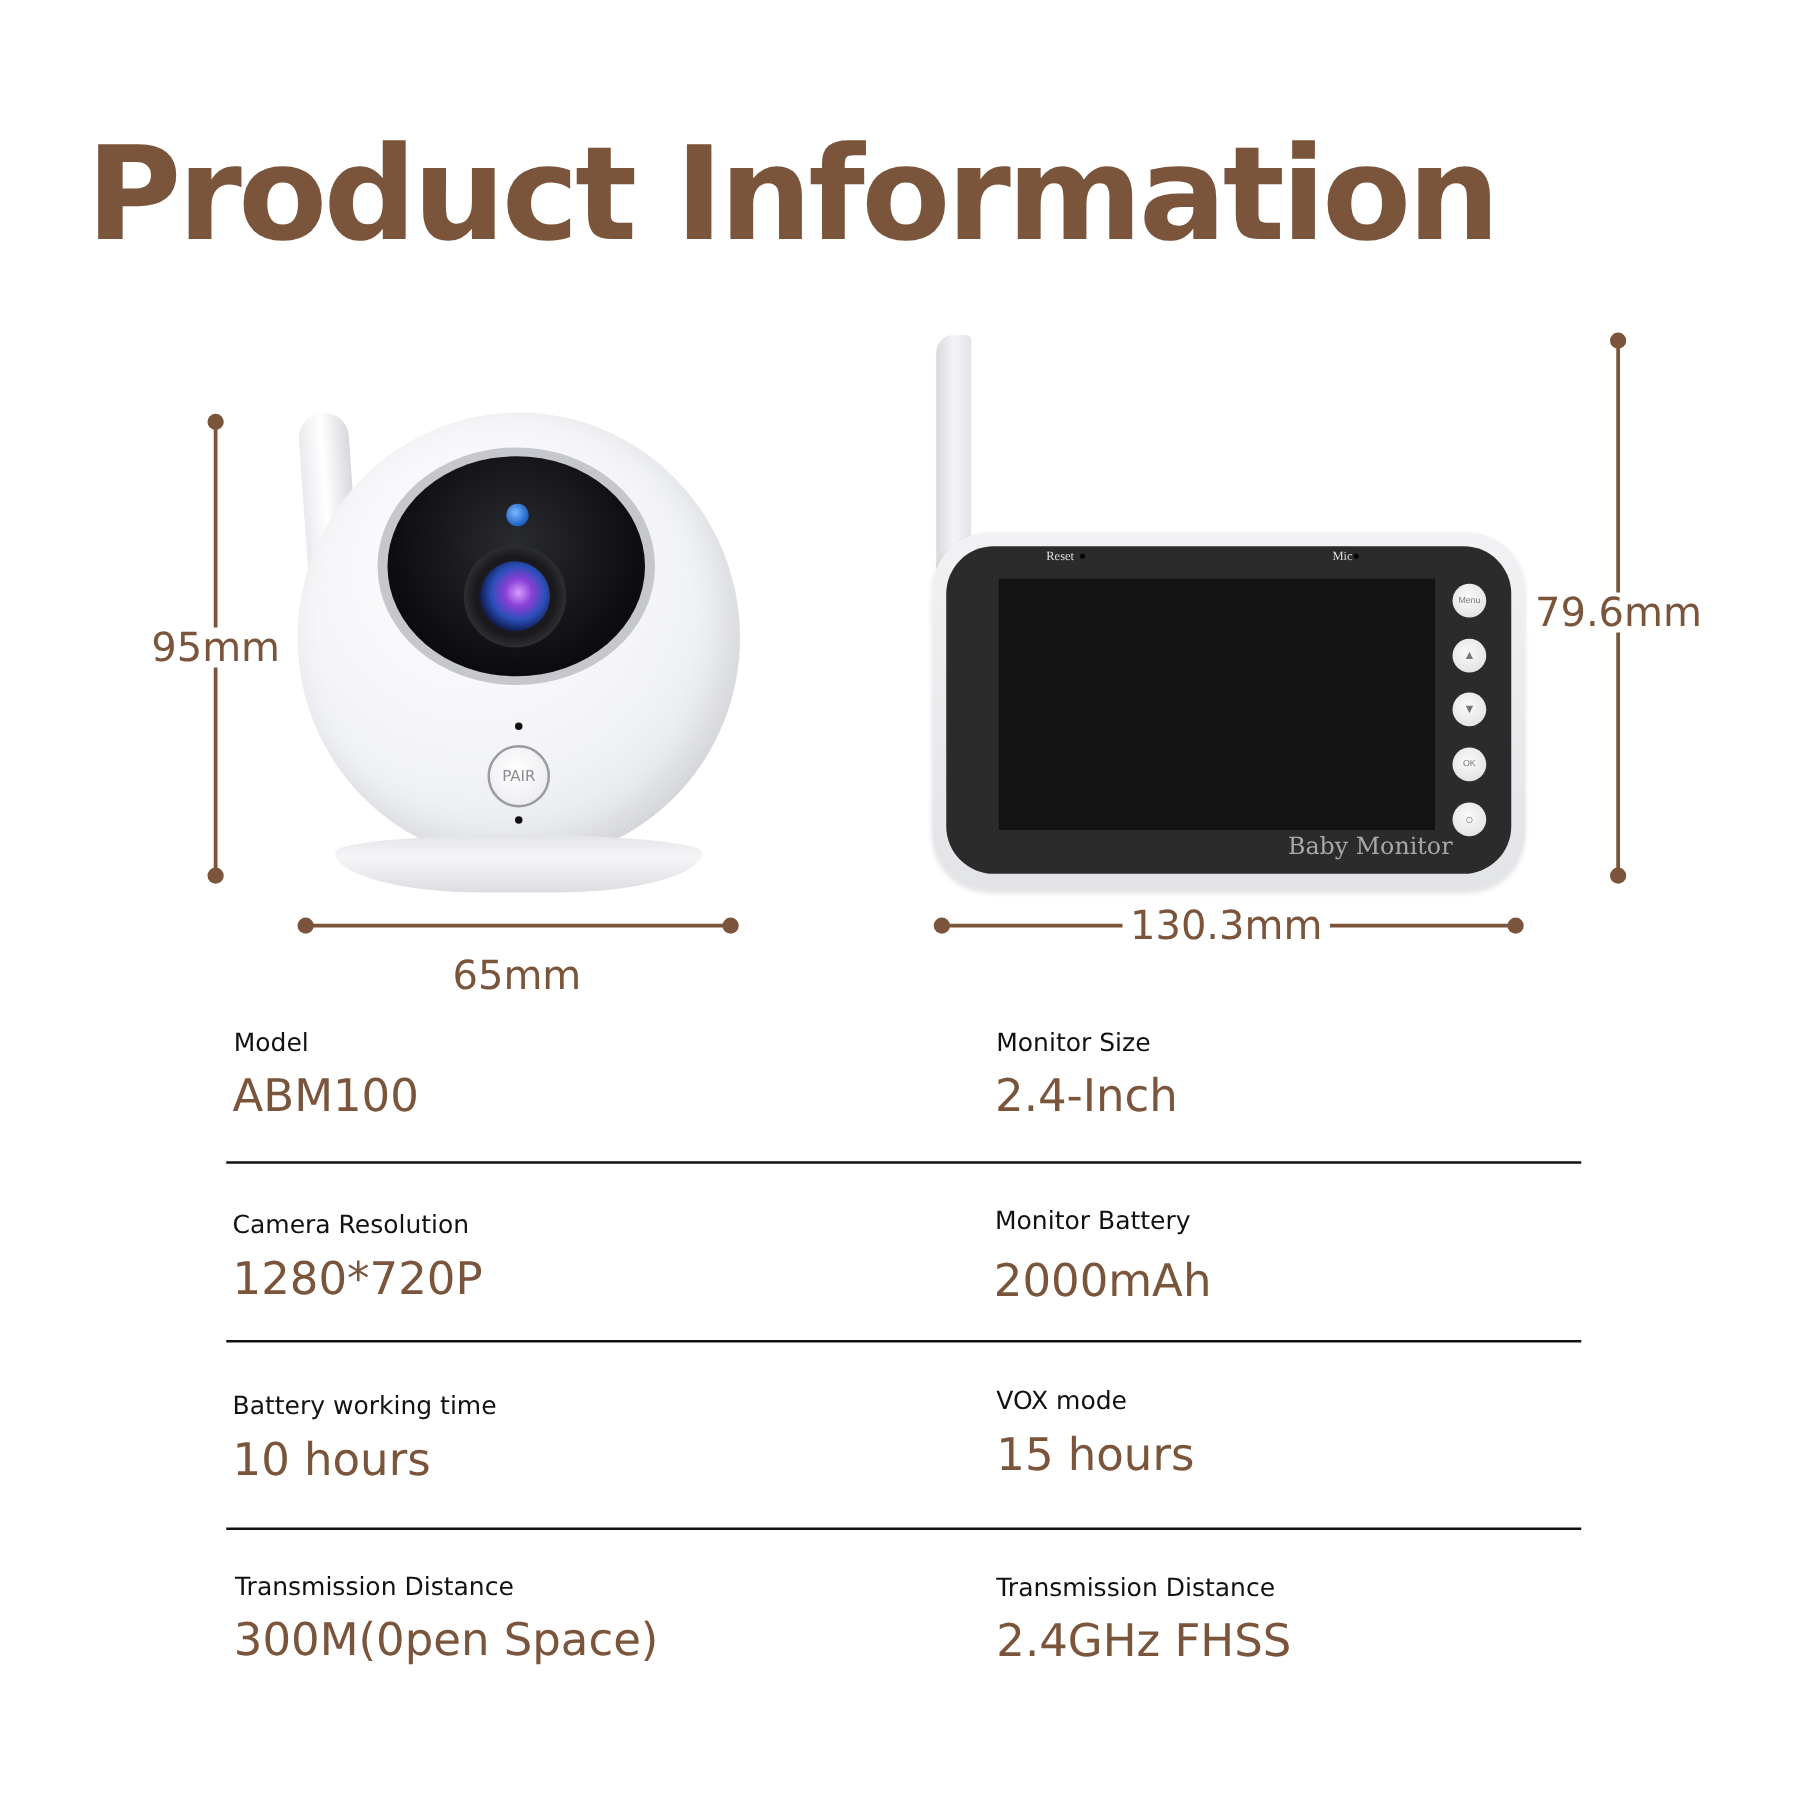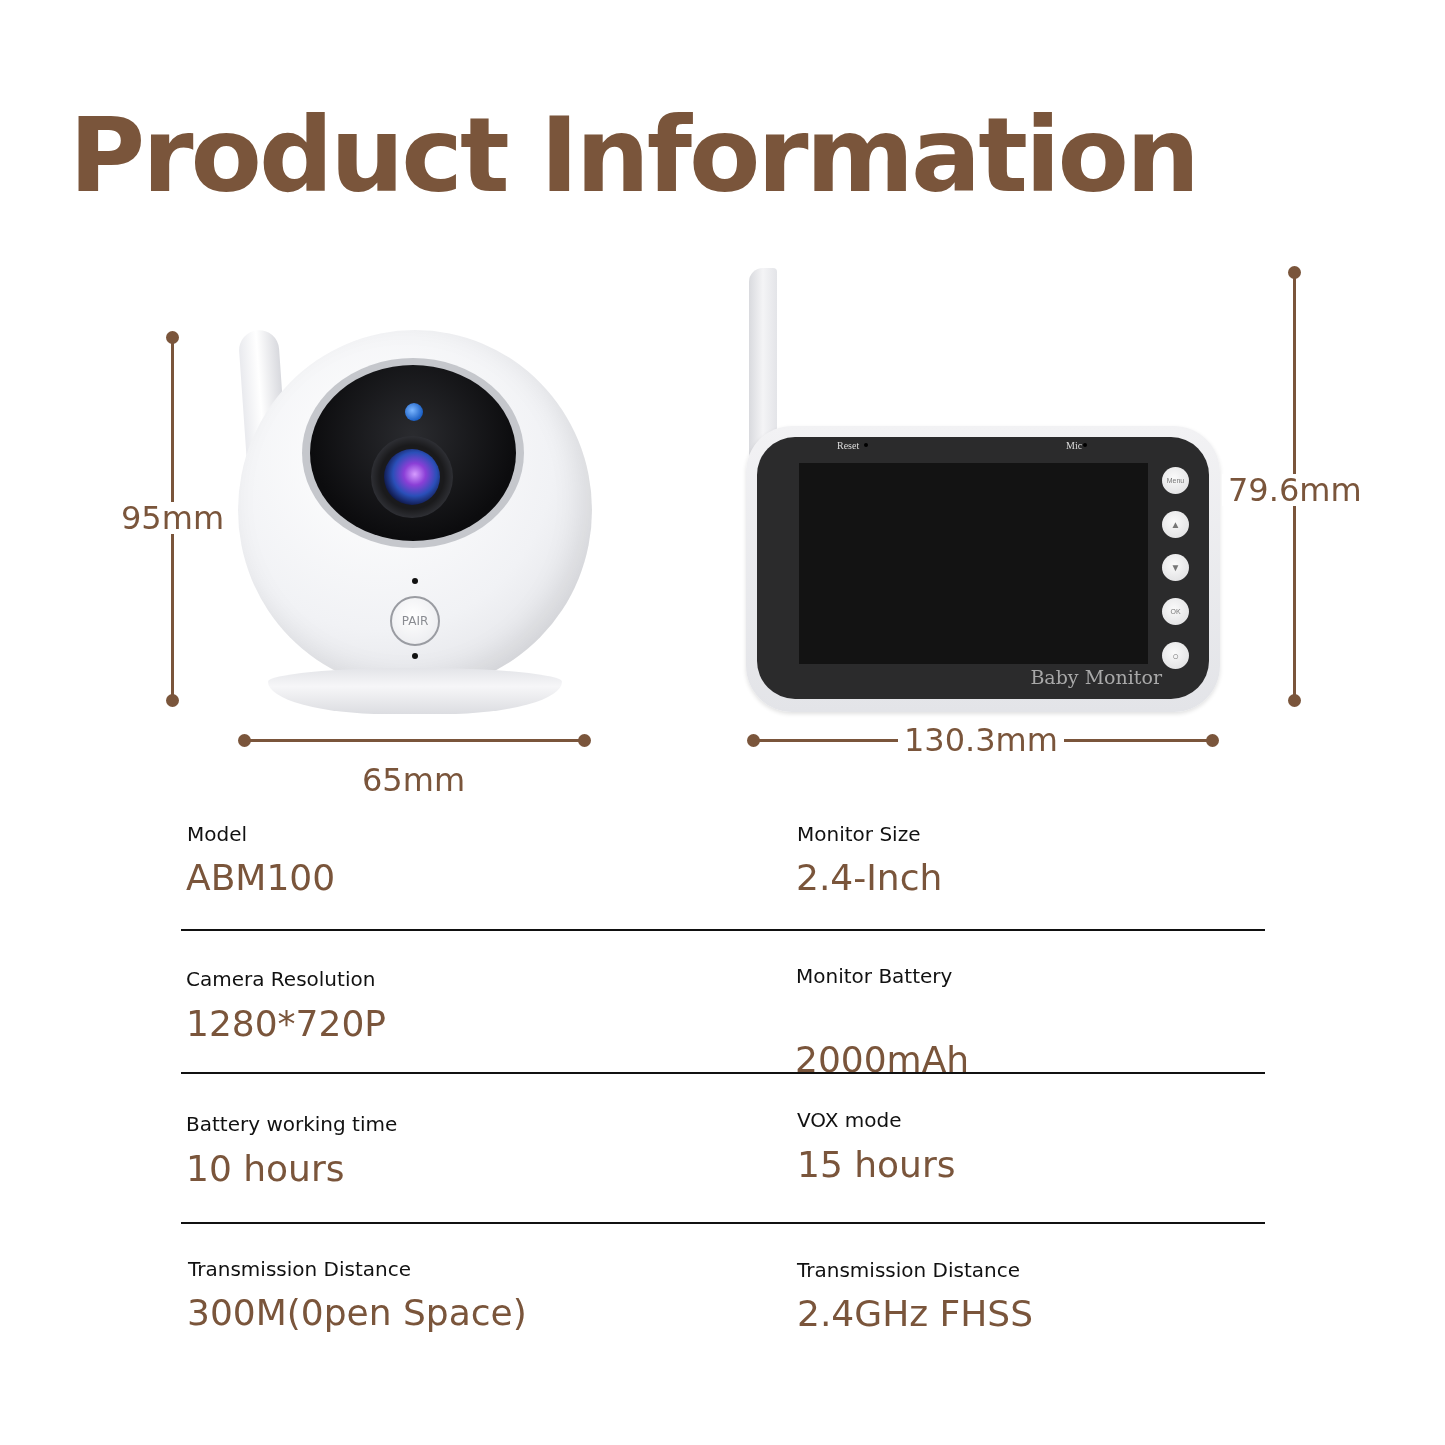--- a/index.html
+++ b/index.html
@@ -196,21 +196,21 @@
     <div class="spec-value" style="left:186px; top:860px;">ABM100</div>
     <div class="spec-label" style="left:797px; top:824px;">Monitor Size</div>
     <div class="spec-value" style="left:796px; top:860px;">2.4-Inch</div>
   </div>
   <div class="divider" style="top:929px;"></div>
 
   <div>
     <div class="spec-label" style="left:186px; top:969px;">Camera Resolution</div>
     <div class="spec-value" style="left:186px; top:1006px;">1280*720P</div>
     <div class="spec-label" style="left:796px; top:966px;">Monitor Battery</div>
-    <div class="spec-value" style="left:795px; top:1042px;">2000mAh</div>
+    <div class="spec-value" style="left:795px; top:1008px;">2000mAh</div>
   </div>
   <div class="divider" style="top:1072px;"></div>
 
   <div>
     <div class="spec-label" style="left:186px; top:1114px;">Battery working time</div>
     <div class="spec-value" style="left:186px; top:1151px;">10 hours</div>
     <div class="spec-label" style="left:797px; top:1110px;">VOX mode</div>
     <div class="spec-value" style="left:797px; top:1147px;">15 hours</div>
   </div>
   <div class="divider" style="top:1222px;"></div>

